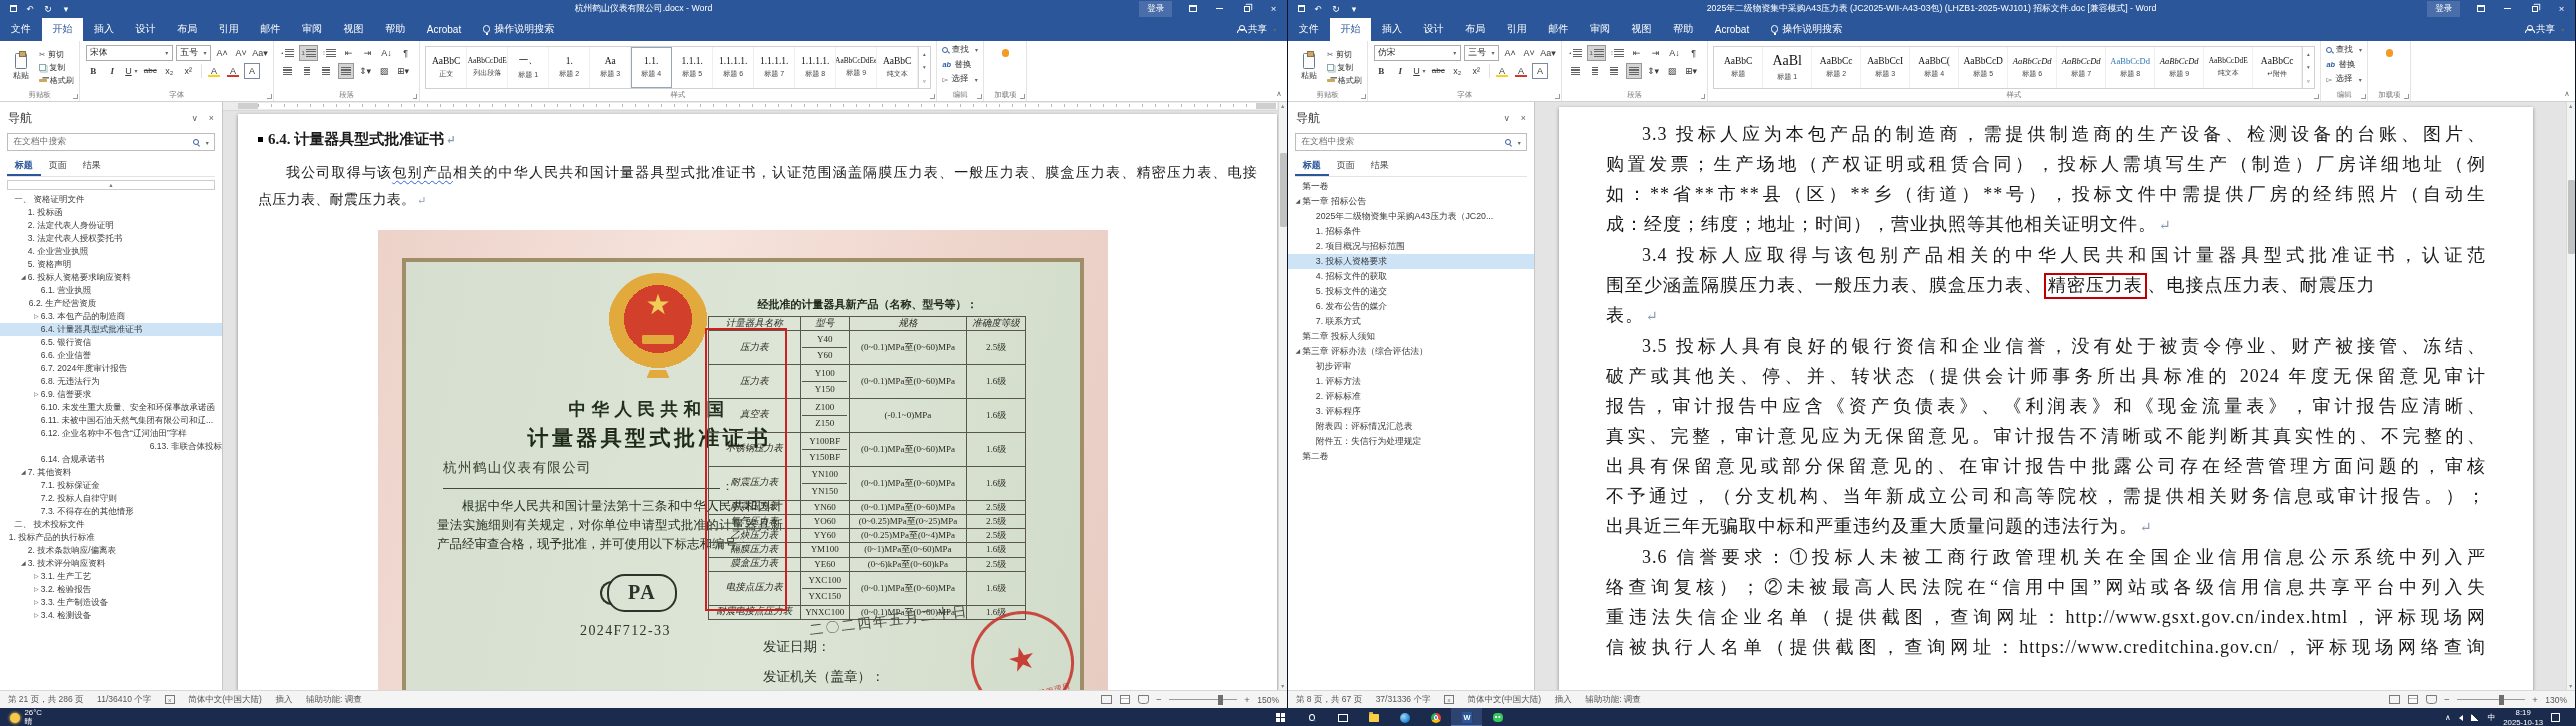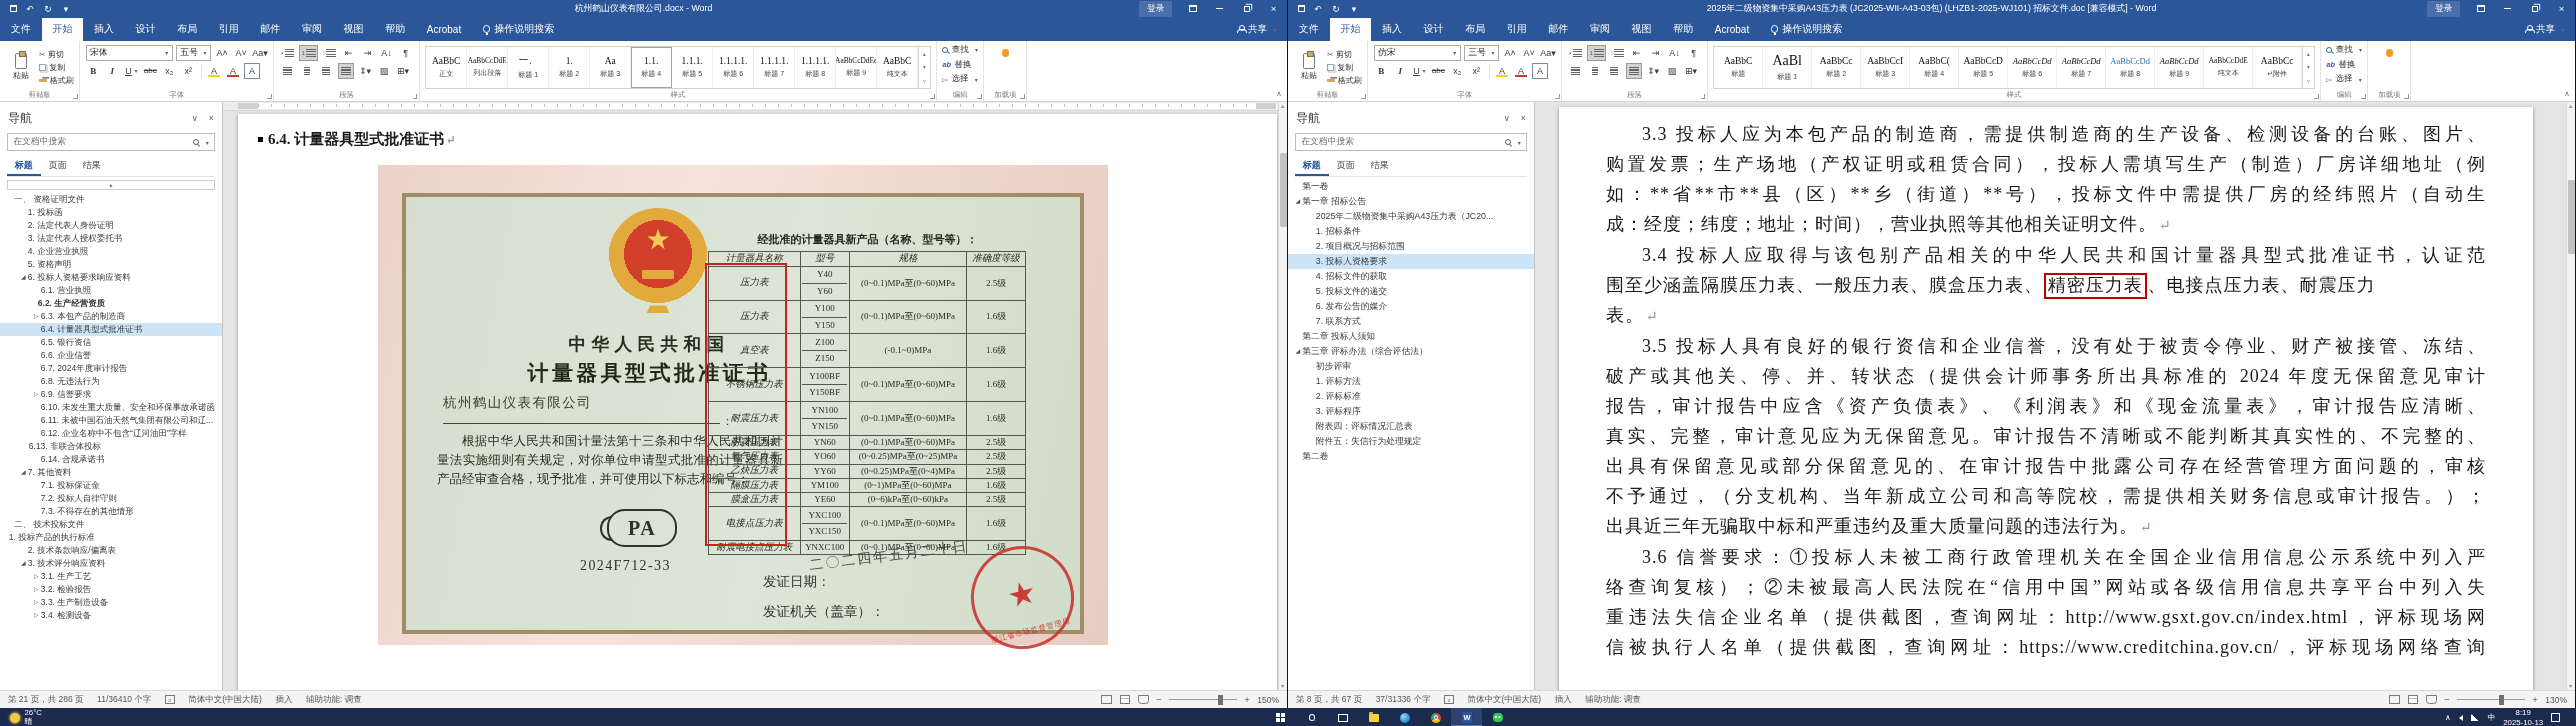--- a/index.html
+++ b/index.html
@@ -497,21 +497,21 @@
                 <span>5. 资格声明</span>
               </div>
               <div class="nitem" style="height: 13px; line-height: 13px; padding-left: 19px;">
                 <span class="exp">◢</span>
                 <span>6. 投标人资格要求响应资料</span>
               </div>
               <div class="nitem" style="height: 13px; line-height: 13px; padding-left: 32px; align-items: center;">
                 <span class="exp"></span>
                 <span>6.1. 营业执照</span>
               </div>
-              <div class="nitem" style="height: 13px; line-height: 13px; padding-left: 29px; font-weight: bold;">
+              <div class="nitem" style="height: 13px; line-height: 13px; padding-left: 20px;">
                 <span class="exp"></span>
                 <span>6.2. 生产经营资质</span>
               </div>
               <div class="nitem" style="height: 13px; line-height: 13px; padding-left: 32px;">
                 <span class="exp">▷</span>
                 <span>6.3. 本包产品的制造商</span>
               </div>
               <div class="nitem sel" style="height: 13px; line-height: 13px; padding-left: 32px;">
                 <span class="exp"></span>
                 <span>6.4. 计量器具型式批准证书</span>
@@ -541,21 +541,21 @@
                 <span>6.10. 未发生重大质量、安全和环保事故承诺函</span>
               </div>
               <div class="nitem" style="height: 13px; line-height: 13px; padding-left: 32px;">
                 <span class="exp"></span>
                 <span>6.11. 未被中国石油天然气集团有限公司和辽...</span>
               </div>
               <div class="nitem" style="height: 13px; line-height: 13px; padding-left: 32px;">
                 <span class="exp"></span>
                 <span>6.12. 企业名称中不包含“辽河油田”字样</span>
               </div>
-              <div class="nitem" style="height: 13px; line-height: 13px; padding-left: 20px;">
+              <div class="nitem" style="height: 13px; line-height: 13px; padding-left: 27px; justify-content: flex-end;">
                 <span class="exp"></span>
                 <span>6.13. 非联合体投标</span>
               </div>
               <div class="nitem" style="height: 13px; line-height: 13px; padding-left: 32px;">
                 <span class="exp"></span>
                 <span>6.14. 合规承诺书</span>
               </div>
               <div class="nitem" style="height: 13px; line-height: 13px; padding-left: 19px;">
                 <span class="exp">◢</span>
                 <span>7. 其他资料</span>
@@ -609,20 +609,24 @@
           <div class="docarea">
             <div class="ruler">
               <div class="band" style="left: 15px; width: 1039px;"></div>
               <div class="mg" style="left: 15px; width: 20px;"></div>
               <div class="mg" style="left: 1033px; width: 20px;"></div>
               <div class="ticks" style="left: 35px; width: 998px;"></div>
             </div>
             <div class="canvas">
               <div class="page docfont" style="left: 15px; top: 3.4px; width: 1039px; height: 1285px; padding: 16px 20px;">
                 <div class="lheading"><span class="sqbullet"></span><span>6.4. 计量器具型式批准证书</span><span class="ret">↵</span></div>
+                <div class="lpara">
+                  <div class="l1"><span>我公司取得与该</span><span class="spell">包别产品</span><span>相关的中华人民共和国计量器具型式批准证书，认证范围涵盖隔膜压力表、一般压力表、膜盒压力表、精密压力表、电接</span></div>
+                  <div><span>点压力表、耐震压力表。</span><span class="ret">↵</span></div>
+                </div>
                 <div class="photo">
                   <div class="sheet">
                     <div class="emb">
                       <div class="ring"></div>
                       <div class="star">★</div>
                       <div class="gate"></div>
                       <div class="tass"></div>
                     </div>
                     <div class="s-country">中华人民共和国</div>
                     <div class="s-title">计量器具型式批准证书</div>

